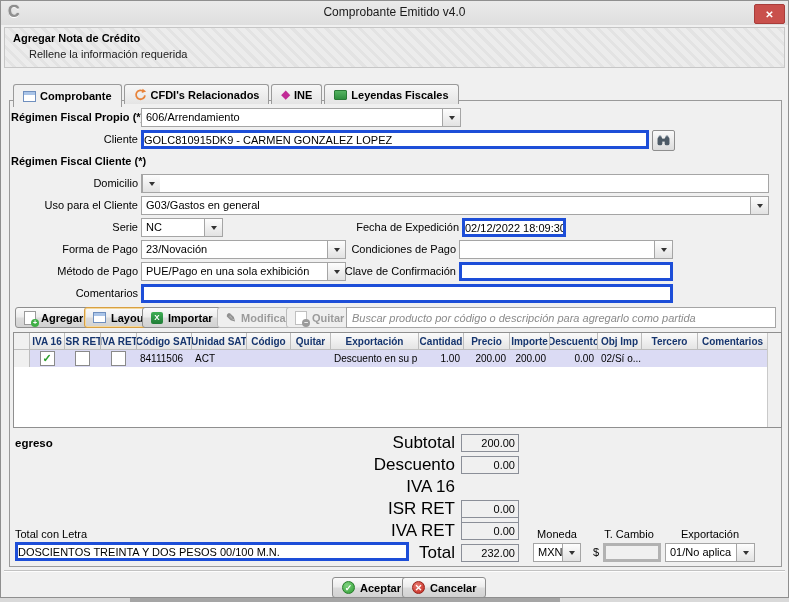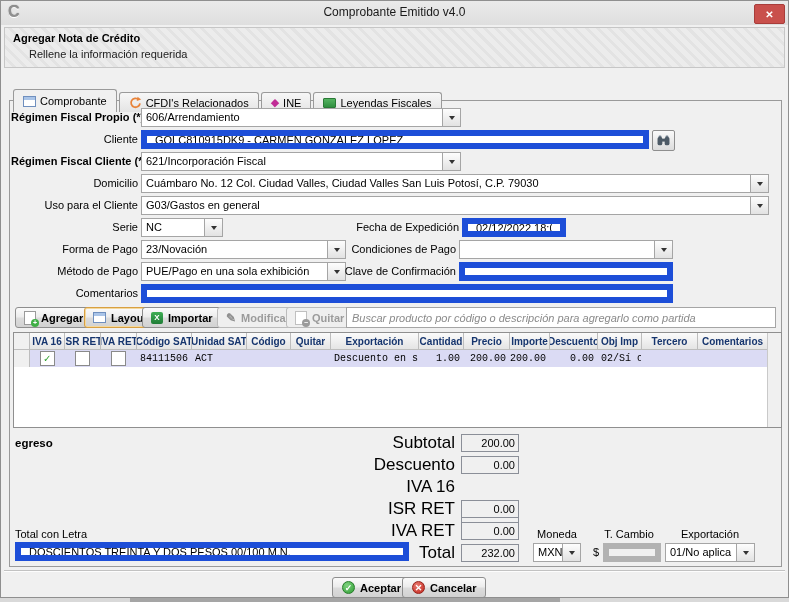--- a/index.html
+++ b/index.html
@@ -19,41 +19,41 @@
                justify-content:center; color:#fff; font-size:10px; font-weight:bold; cursor:pointer; }
 
   
   .header-strip { position:absolute; left:3px; right:3px; top:26px; height:39px;
                   border:1px solid #c6c6c6;
                   background:repeating-linear-gradient(45deg,#ececec 0 5px,#e3e3e3 5px 8px); }
   .h-title { position:absolute; left:8px; top:4px; font-size:11px; font-weight:bold; color:#000; }
   .h-sub   { position:absolute; left:24px; top:20px; font-size:11px; color:#222; }
 
   
-  .tabs { position:absolute; left:12px; top:90px; height:21px; display:flex; align-items:flex-end; z-index:3; }
+  .tabs { position:absolute; left:12px; top:83px; height:21px; display:flex; align-items:flex-start; z-index:3;font-weight:bold; }
   .tab { display:flex; align-items:center; gap:4px; height:19px; padding:0 9px; font-size:11px; color:#000;
          background:linear-gradient(#f7f7f7,#e4e4e4); border:1px solid #9a9a9a; border-bottom:none;
          border-radius:3px 3px 0 0; margin-right:2px; cursor:pointer; }
   .tab.active { height:22px; background:#f0f0f0; position:relative; z-index:4; }
   .ti { width:13px; height:11px; box-sizing:border-box; flex:0 0 auto; }
   .ti.win { border:1px solid #6f8fbe; background:#fff; position:relative; }
   .ti.win::before { content:""; position:absolute; left:0; top:0; right:0; height:3px; background:#a9c4e8; }
   .ti.book { height:10px; background:linear-gradient(#55b361,#2f8f3f); border:1px solid #2a7a36; border-radius:1px; }
   .ti-diamond { color:#c12b96; font-size:11px; line-height:11px; }
 
   
   .page { position:absolute; left:8px; top:99px; width:773px; height:467px; background:#f0f0f0;
           border:1px solid #9a9a9a; box-sizing:border-box; z-index:2; }
 
   
   .lbl { position:absolute; font-size:11px; color:#000; text-align:right; height:19px; line-height:19px;
          white-space:nowrap; z-index:5; }
   .lbl.b { font-weight:bold; }
-  .tin { position:absolute; height:19px; border:6px solid #1d4ed8; background:#fff; color:#000;
-         font:11px "Liberation Sans", sans-serif; padding:0 8px; box-sizing:border-box; z-index:5; }
+  .tin { position:absolute; height:19px; border:3px solid #1d4ed8; background:#fff; color:#000;
+         font:11px "Liberation Sans", sans-serif; padding:0 0; box-sizing:border-box; z-index:5; }
   .tin.gray { background:#f0f0f0; border-color:#b2b2b2; }
   .combo { position:absolute; height:19px; border:1px solid #a5a5a5; background:#fff; box-sizing:border-box;
            display:flex; align-items:stretch; z-index:5; cursor:default; }
   .combo .cv { flex:1; font-size:11px; line-height:17px; padding:0 4px; white-space:nowrap; overflow:hidden; }
   .combo .ca { width:17px; border-left:1px solid #a5a5a5; background:linear-gradient(#fdfdfd,#e2e2e2);
                display:flex; align-items:center; justify-content:center; }
   .combo .ca i { width:0; height:0; border:3.5px solid transparent; border-top:4px solid #333; margin-top:4px; }
   .search-btn { position:absolute; left:651px; top:129px; width:21px; height:19px; border:1px solid #8e8e8e;
                 border-radius:2px; background:linear-gradient(#fafafa,#dcdcdc); display:flex; align-items:center;
                 justify-content:center; z-index:5; cursor:pointer; }
@@ -81,21 +81,21 @@
 
   
   .grid { position:absolute; left:12px; top:331px; width:769px; height:96px; background:#fff;
           border:1px solid #8f8f8f; box-sizing:border-box; overflow:hidden; z-index:5; }
   .ghead { display:flex; height:17px; background:linear-gradient(#fbfbfb,#e3e3e3); }
   .ghead .gc { color:#16356e; font-weight:600; font-size:10px; justify-content:center;
                border-right:1px solid #bdbdbd; border-bottom:1px solid #bdbdbd; }
   .gc { box-sizing:border-box; display:flex; align-items:center; padding:0 3px; overflow:hidden;
         white-space:nowrap; font-size:10px; color:#000; flex:0 0 auto; }
   .grow { display:flex; height:17px; background:#dbdbf4; }
-  .grow .gc { border-right:1px solid transparent;font-family:Liberation Mono, monospace; }
+  .grow .gc { border-right:1px solid transparent; }
   .gc.num { justify-content:flex-end; }
   .c-sel  { width:16px; background:#f0f0f0; border-right:1px solid #bdbdbd !important; }
   .c1{width:35px}.c2{width:36px}.c3{width:36px}.c4{width:55px}.c5{width:55px}.c6{width:44px}.c7{width:40px}
   .c8{width:88px}.c9{width:45px}.c10{width:46px}.c11{width:40px}.c12{width:48px}.c13{width:44px}
   .c14{width:56px}.c15{width:70px}
   .cb { width:13px; height:13px; background:#fff; border:1px solid #8a8a8a; margin:0 auto; display:flex;
         align-items:center; justify-content:center; font-size:11px; font-weight:bold; color:#2da02d;
         cursor:pointer; }
   .cb.checked::after { content:"\2713"; }
   .vsb { position:absolute; right:0; top:0; bottom:0; width:13px; background:#f0f0f0;
@@ -181,30 +181,23 @@
     <svg width="13" height="11" viewBox="0 0 14 12">
       <rect x="1.6" y="0.5" width="3.2" height="4" rx="1.4" fill="#6b7a88"></rect>
       <rect x="9.2" y="0.5" width="3.2" height="4" rx="1.4" fill="#6b7a88"></rect>
       <rect x="0.5" y="2.2" width="5.2" height="9" rx="2" fill="#4d5a66"></rect>
       <rect x="8.3" y="2.2" width="5.2" height="9" rx="2" fill="#4d5a66"></rect>
       <rect x="5" y="4" width="4" height="3.2" fill="#4d5a66"></rect>
     </svg>
   </div>
 
   <div class="lbl b" style="left:10px;top:151px;width:127px">Régimen Fiscal Cliente (*)</div>
-  <div class="combo" style="left:140px;top:151px;width:320px">
-    <span class="cv">621/Incorporación Fiscal</span>
-    <span class="ca">
-          <i></i>
-        </span>
-  </div>
 
   <div class="lbl" style="left:10px;top:173px;width:127px">Domicilio</div>
   <div class="combo" style="left:140px;top:173px;width:628px">
-    <span class="cv">Cuámbaro No. 12 Col. Ciudad Valles, Ciudad Valles San Luis Potosí, C.P. 79030</span>
     <span class="ca">
           <i></i>
         </span>
   </div>
 
   <div class="lbl" style="left:10px;top:195px;width:127px">Uso para el Cliente</div>
   <div class="combo" style="left:140px;top:195px;width:628px">
     <span class="cv">G03/Gastos en general</span>
     <span class="ca">
           <i></i>

